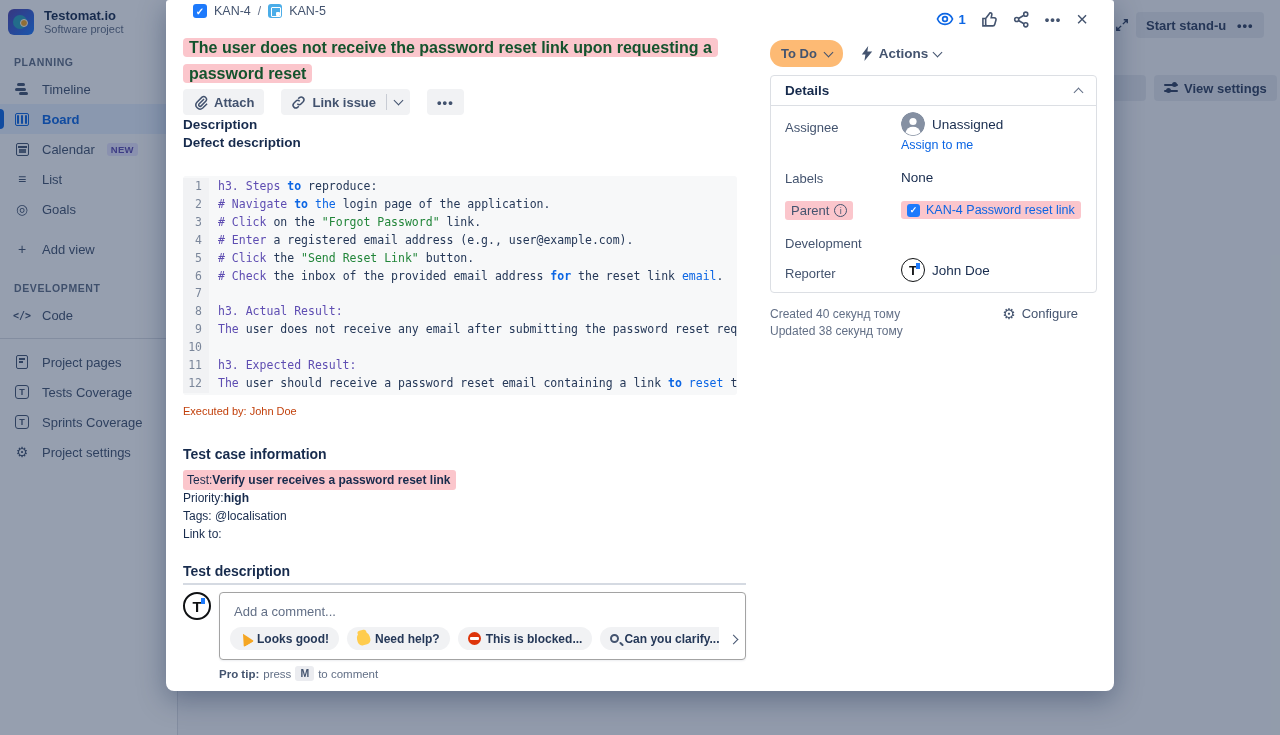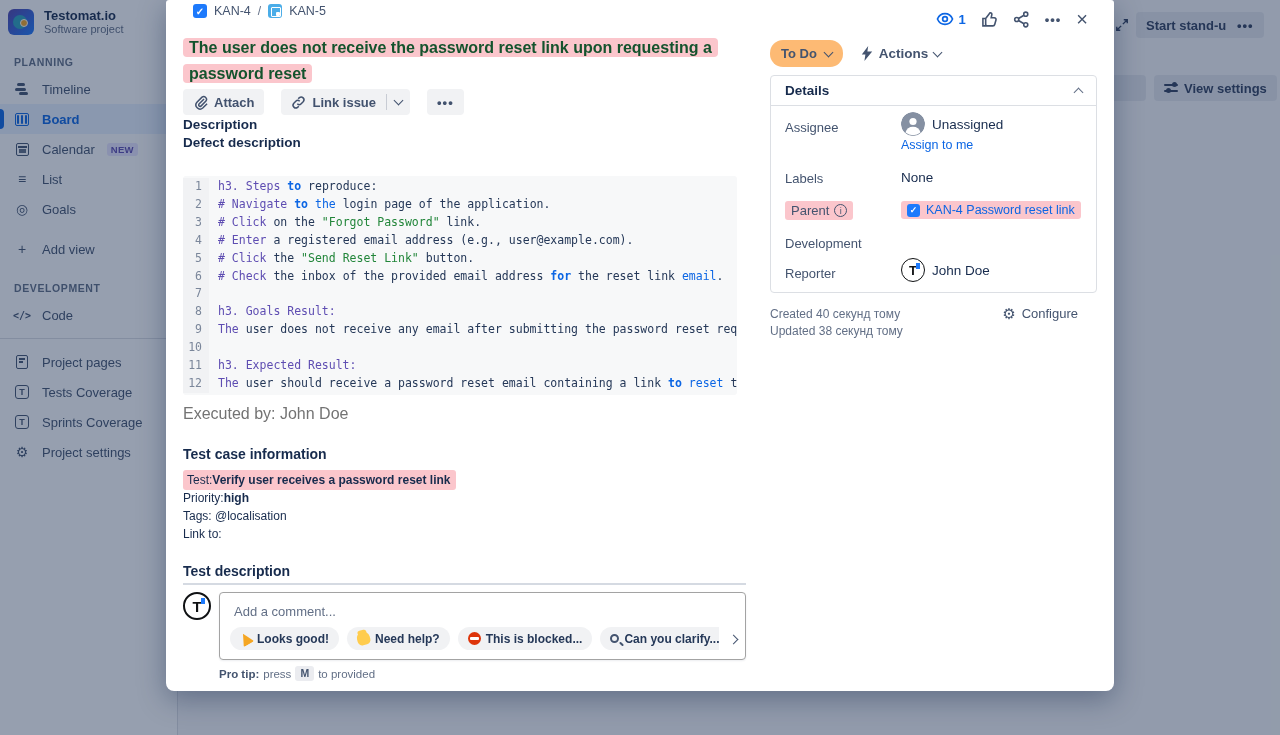--- a/index.html
+++ b/index.html
@@ -112,21 +112,21 @@
   .cl { display:flex; white-space:pre; }
   .cl:first-child { margin-top:2px; }
   .ln { flex:0 0 26px; text-align:right; padding-right:7px; color:#7a869a; background:#f1f2f4;
         user-select:none; }
   .lc { padding-left:9px; color:#253858; }
   .c-p { color:#5e4db2; }
   .c-b { color:#0c66e4; font-weight:700; }
   .c-bl{ color:#0c66e4; }
   .c-g { color:#22863a; }
 
-  .executed { position:absolute; left:17px; top:405px; font-size:16px; color:#737373; }
+  .executed { position:absolute; left:17px; top:405px; font-size:11px; color:#c2410c; }
   .tci-head { position:absolute; left:17px; top:446px; font-size:14px; font-weight:700; color:#172b4d; }
   .tci-rows { position:absolute; left:17px; top:471px; font-size:12px; color:#172b4d; line-height:18px; }
   .tci-rows .row { margin-bottom:0; height:18px; display:flex; align-items:center; }
   .pill-hl { background:#fbc6cc; border-radius:3px; padding:1px 6px 1px 4px; display:inline-flex; gap:0; }
   .bold { font-weight:700; }
 
   .td-head { position:absolute; left:17px; top:563px; font-size:14px; font-weight:700; color:#172b4d; }
   .td-rule { position:absolute; left:17px; top:583px; width:563px; height:2px; background:#d5dae2; }
 
   .cmt-avatar { position:absolute; left:17px; top:592px; }
@@ -361,21 +361,21 @@
 
     <div class="codeblock">
       <div>
           <div class="cl"><span class="ln">1</span><span class="lc"><span class="c-p">h3.</span><span> </span><span class="c-p">Steps</span><span> </span><span class="c-b">to</span><span> reproduce:</span></span></div>
           <div class="cl"><span class="ln">2</span><span class="lc"><span class="c-p"># Navigate</span><span> </span><span class="c-b">to</span><span> </span><span class="c-bl">the</span><span> login page of the application.</span></span></div>
           <div class="cl"><span class="ln">3</span><span class="lc"><span class="c-p"># Click</span><span> on the </span><span class="c-g">"Forgot Password"</span><span> link.</span></span></div>
           <div class="cl"><span class="ln">4</span><span class="lc"><span class="c-p"># Enter</span><span> a registered email address (e.g., user@example.com).</span></span></div>
           <div class="cl"><span class="ln">5</span><span class="lc"><span class="c-p"># Click</span><span> the </span><span class="c-g">"Send Reset Link"</span><span> button.</span></span></div>
           <div class="cl"><span class="ln">6</span><span class="lc"><span class="c-p"># Check</span><span> the inbox of the provided email address </span><span class="c-b">for</span><span> the reset link </span><span class="c-bl">email</span><span>.</span></span></div>
           <div class="cl"><span class="ln">7</span><span class="lc">&nbsp;</span></div>
-          <div class="cl"><span class="ln">8</span><span class="lc"><span class="c-p">h3. Goals Result:</span></span></div>
+          <div class="cl"><span class="ln">8</span><span class="lc"><span class="c-p">h3. Actual Result:</span></span></div>
           <div class="cl"><span class="ln">9</span><span class="lc"><span class="c-p">The</span><span> user does not receive any email after submitting the password reset request, even</span></span></div>
           <div class="cl"><span class="ln">10</span><span class="lc">&nbsp;</span></div>
           <div class="cl"><span class="ln">11</span><span class="lc"><span class="c-p">h3. Expected Result:</span></span></div>
           <div class="cl"><span class="ln">12</span><span class="lc"><span class="c-p">The</span><span> user should receive a password reset email containing a link </span><span class="c-b">to</span><span> </span><span class="c-bl">reset</span><span> their pass</span></span></div>
         </div>
     </div>
 
     <div class="executed">Executed by: John Doe</div>
 
     <div class="tci-head">Test case information</div>
@@ -419,21 +419,21 @@
             <span class="qicon magnifier-icon"></span>
             <span>Can you clarify...?</span>
           </span>
         </div>
       <span class="qr-next"><span class="chev-r"></span></span>
     </div>
     <div class="protip">
       <span class="pt-b">Pro tip:</span>
       <span>press</span>
       <span class="kbd">M</span>
-      <span>to provided</span>
+      <span>to comment</span>
     </div>
 
     <div class="status-row">
       <div class="status-btn">
         <span>To Do</span>
         <span class="chev"></span>
       </div>
       <div class="actions-btn">
         <svg class="bolt" viewBox="0 0 12 15">
           <path d="M7.2 0 0.8 8.4h3.6L3.4 15l7.8-9.5H6.4L7.2 0Z"></path>

